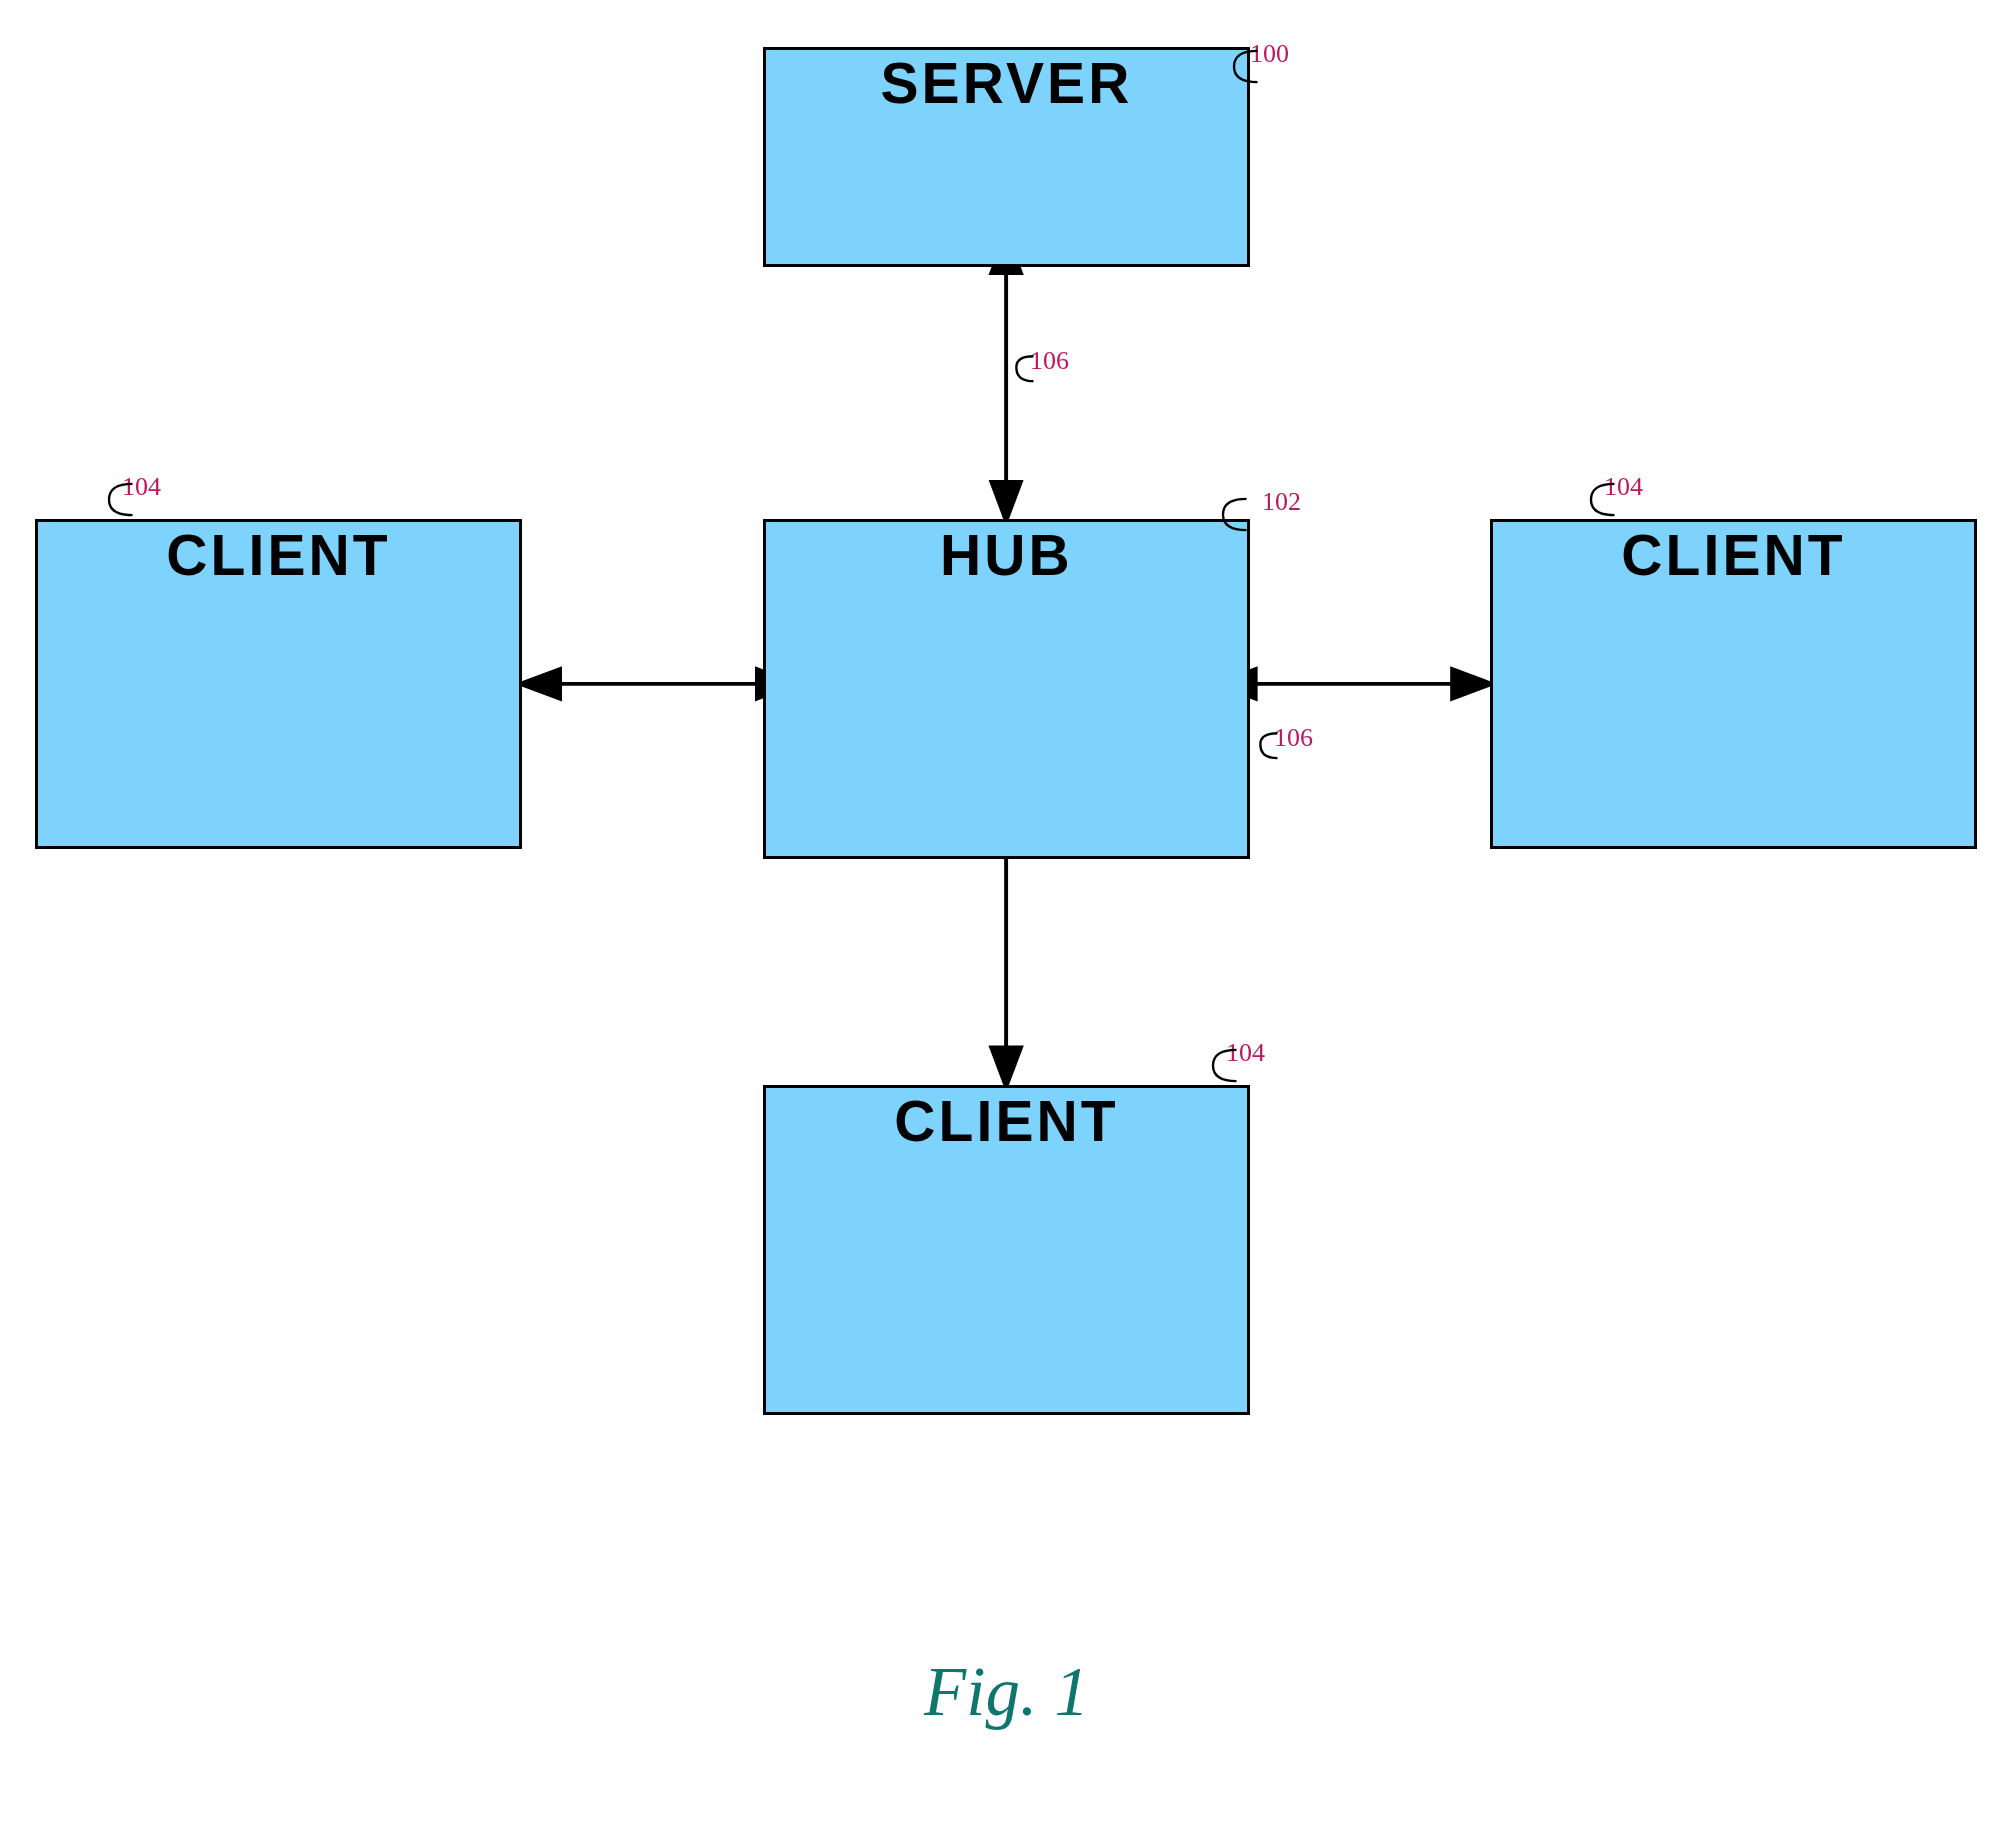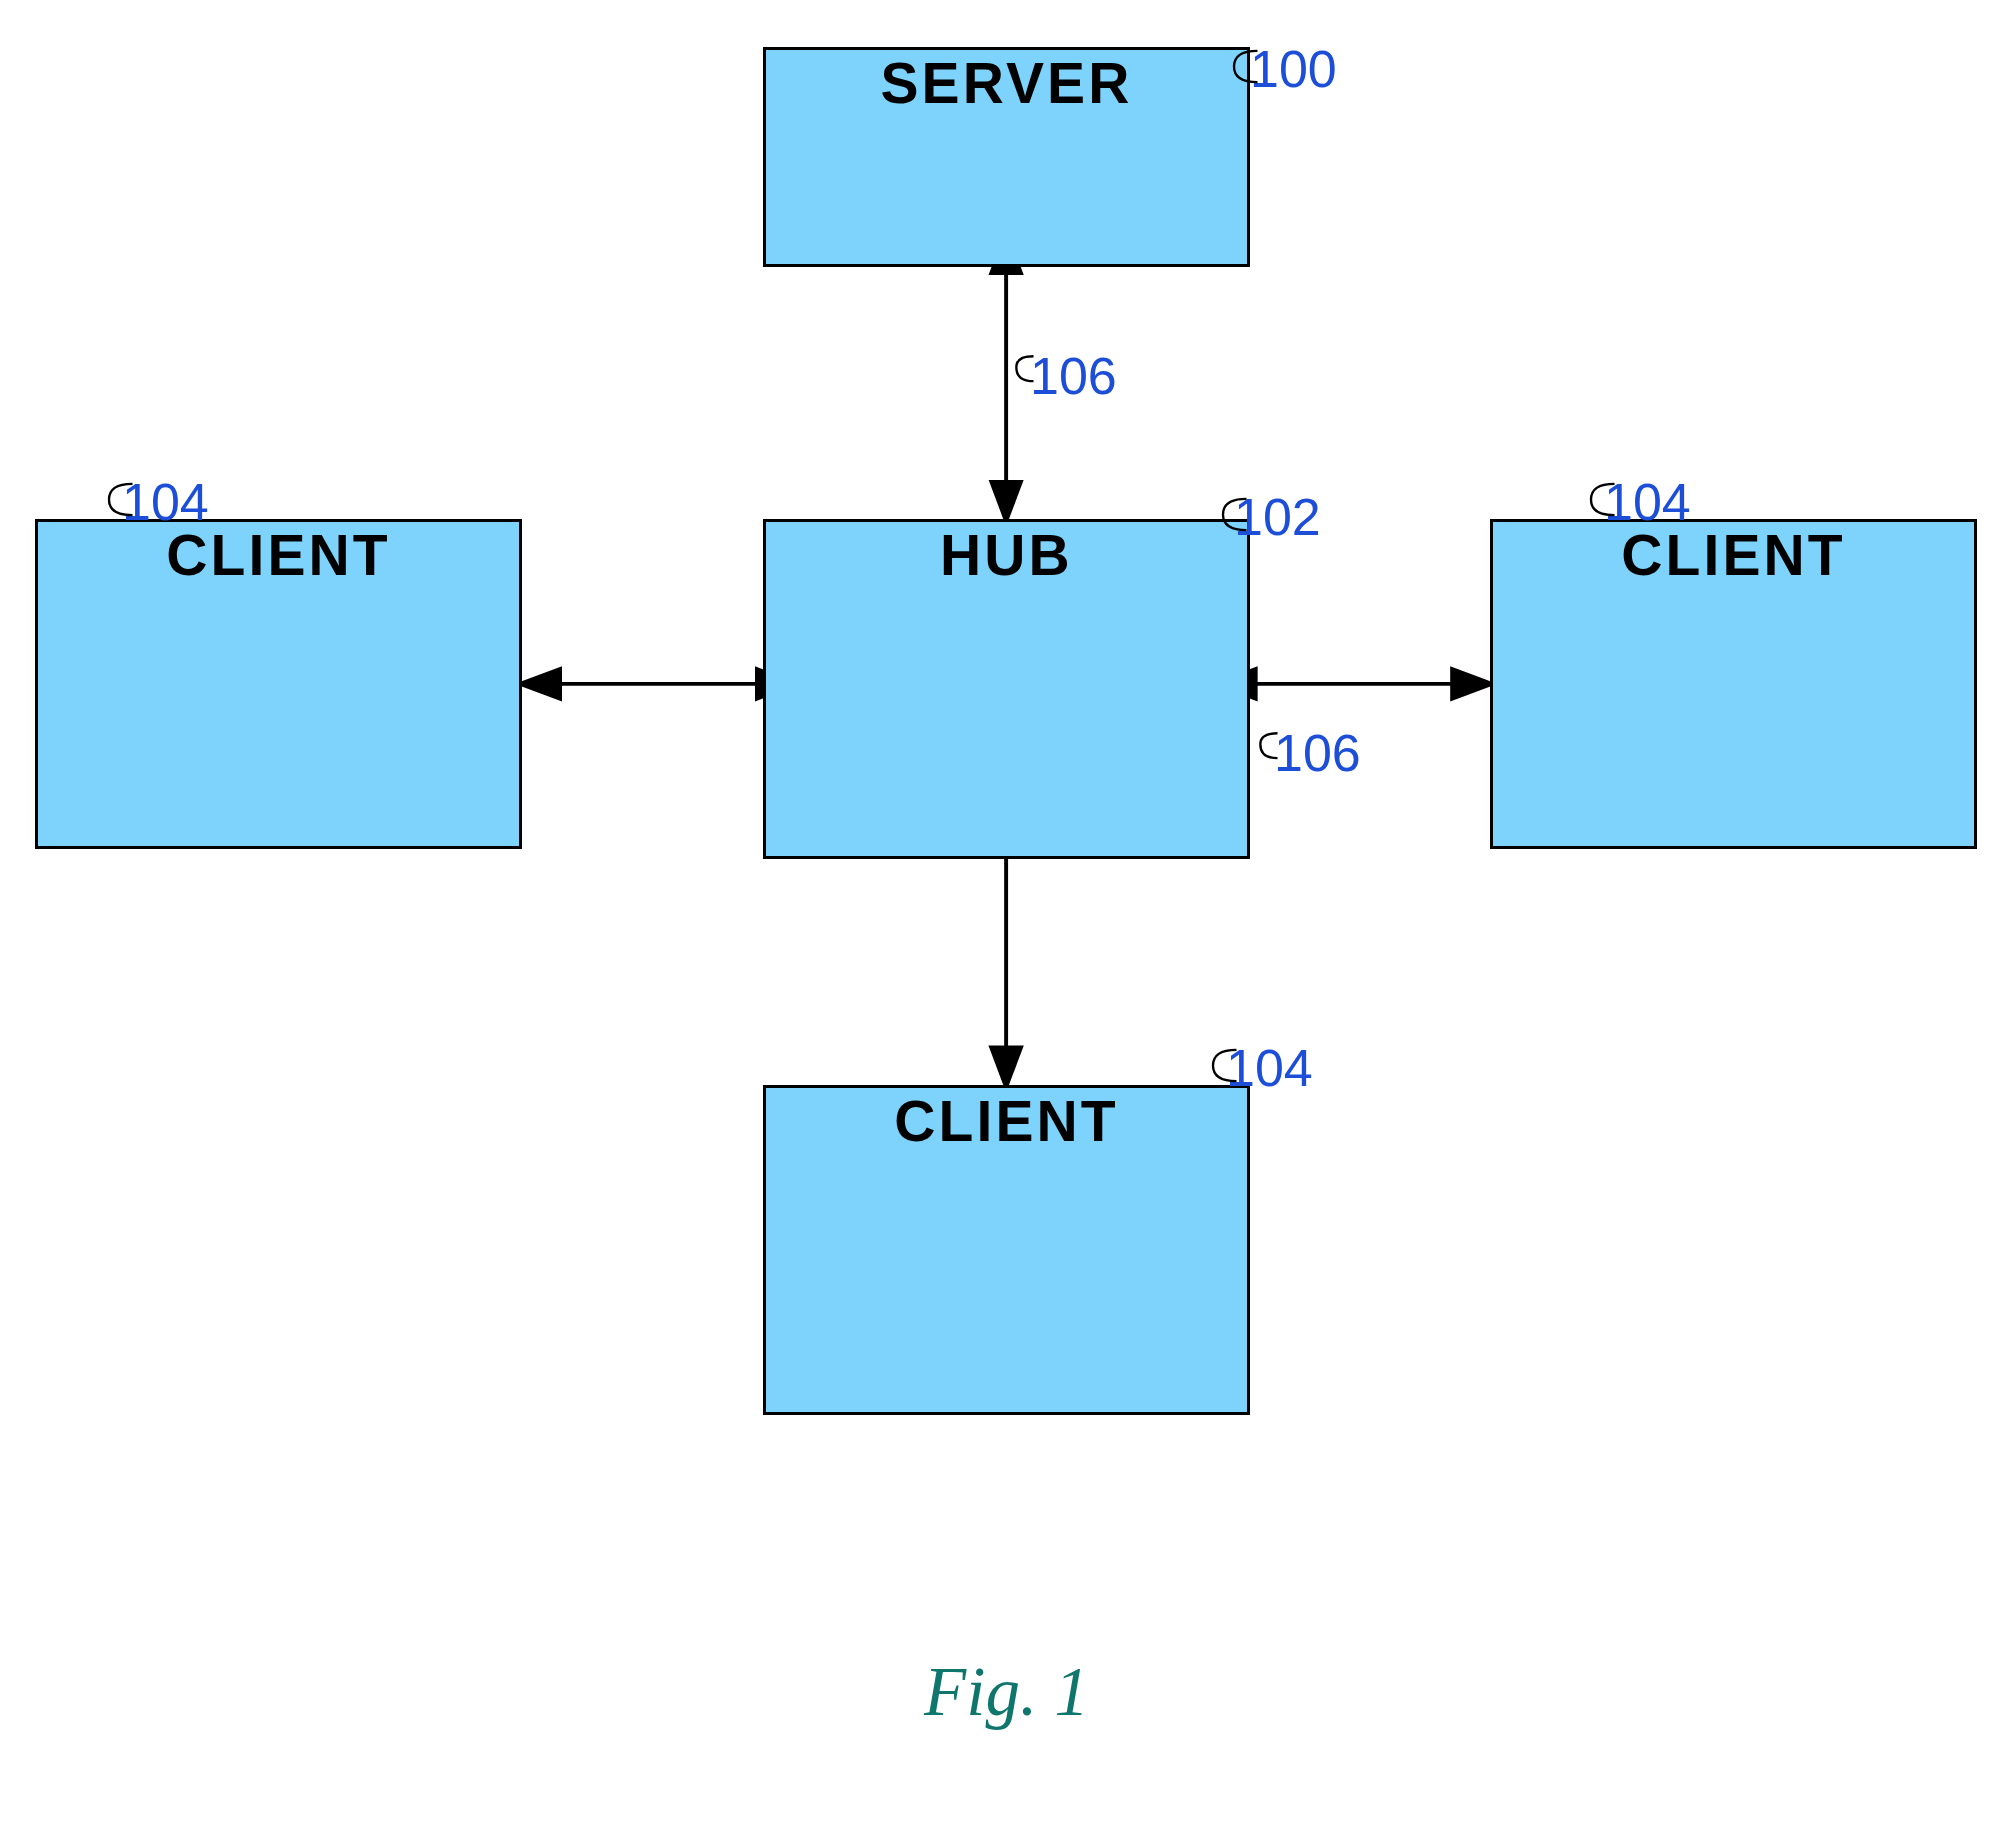--- a/index.html
+++ b/index.html
@@ -72,23 +72,23 @@
     .node-client-bottom {
       width: 487px;
       height: 330px;
       left: 763px;
       top: 1085px;
     }
 
     
     .ref-label {
       position: absolute;
-      font-size: 52px;
-      color: #1d4ed8;
-      font-family: Liberation Sans, sans-serif;
+      font-size: 26px;
+      color: #be185d;
+      font-family: Liberation Serif, serif;
     }
 
     
     .fig-caption {
       position: absolute;
       font-size: 69px;
       font-style: italic;
       color: #0f766e;
       font-family: Georgia, serif;
       bottom: 94px;
@@ -157,21 +157,21 @@
   </div>
 
   <div class="ref-label" style="left:1250px; top:39px;">
     <span>100</span>
   </div>
 
   <svg style="position:absolute; left:1226px; top:43px;" width="63" height="47" viewBox="0 0 80 60">
     <path d="M 40 50 Q 10 50 10 30 Q 10 10 40 10" stroke="#000" stroke-width="3" fill="none"></path>
   </svg>
 
-  <div class="ref-label" style="left:1234px; top:487px;text-align:right;">
+  <div class="ref-label" style="left:1262px; top:487px;text-align:right;">
     <span>102</span>
   </div>
   <svg style="position:absolute; left:1215px; top:491px;" width="63" height="47" viewBox="0 0 80 60">
     <path d="M 40 50 Q 10 50 10 30 Q 10 10 40 10" stroke="#000" stroke-width="3" fill="none"></path>
   </svg>
 
   <div class="ref-label" style="left:122px; top:472px;">
     <span>104</span>
   </div>
   <svg style="position:absolute; left:101px; top:476px;" width="63" height="47" viewBox="0 0 80 60">

